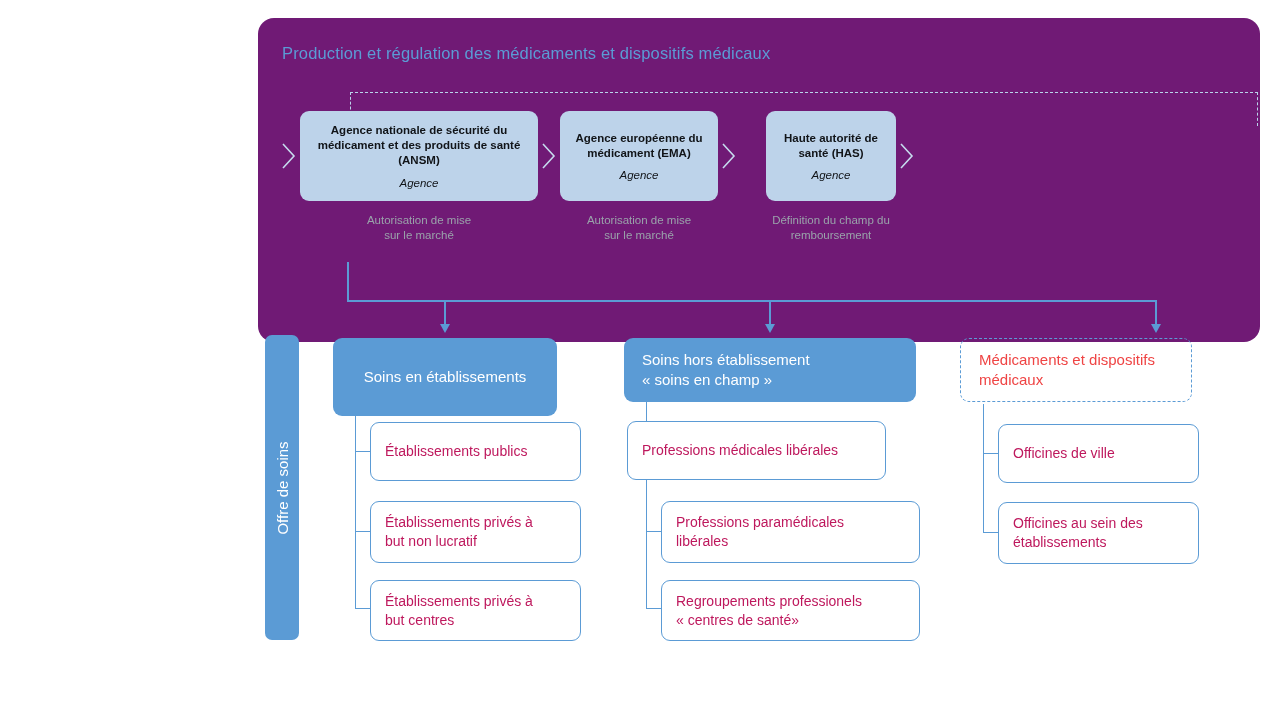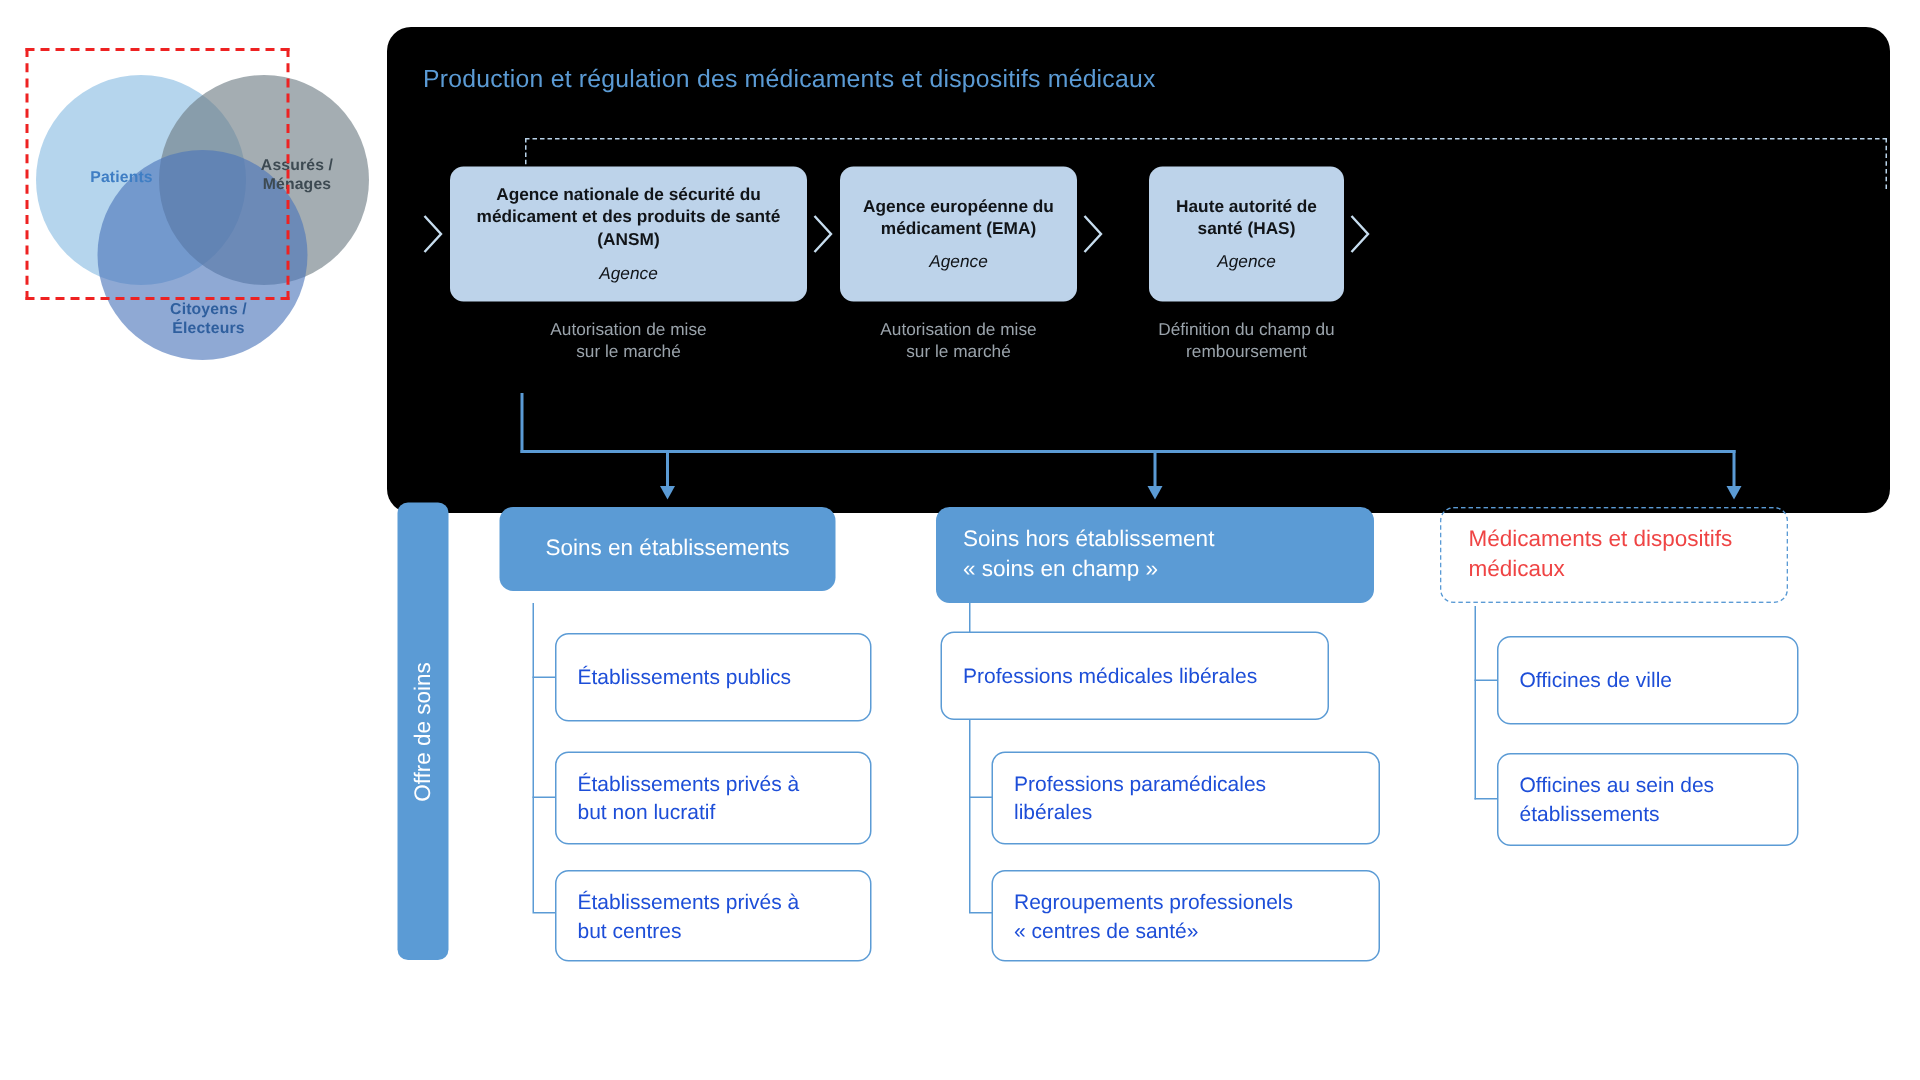--- a/index.html
+++ b/index.html
@@ -25,21 +25,21 @@
   .lbl-assures  { left: 146px; top: 76px;  width: 84px; color: #3d4a52; }
   .lbl-citoyens { left: 86px;  top: 172px; width: 86px; color: #2f5f9e; }
   #venn-dashed {
     position: absolute; left: 7px; top: 4px; width: 176px; height: 168px;
     border: 2px dashed #ee2222;
   }
 
   
   #top-panel {
     position: absolute; left: 258px; top: 18px; width: 1002px; height: 324px;
-    background: #000000; border-radius: 16px;
+    background: #701a75; border-radius: 16px;
   }
   #panel-title {
     position: absolute; left: 24px; top: 26px;
     font-size: 16.5px; color: #5b9bd5; letter-spacing: .15px;
   }
 
   
   #fb-top { position: absolute; left: 92px; top: 74px; width: 908px; height: 0;
             border-top: 1.4px dashed #b9d3ea; }
   #fb-right { position: absolute; left: 999px; top: 74px; width: 0; height: 34px;
@@ -103,51 +103,32 @@
     display: flex; align-items: center; padding: 0 18px;
   }
   .branch-head.centered { justify-content: center; text-align: center; }
   .branch-head.dashed {
     background: transparent; border: 1.6px dashed #5b9bd5; color: #ef4444;
   }
 
   
   .leaf {
     position: absolute; border: 1.2px solid #5b9bd5; border-radius: 9px;
-    background: #ffffff; color: #1d4ed8; font-size: 14px; line-height: 1.34;
+    background: #ffffff; color: #be185d; font-size: 14px; line-height: 1.34;
     display: flex; align-items: center; padding: 0 14px;
   }
 
   
   .tline { position: absolute; background: #5b9bd5; }
 </style>
 </head>
 <body>
 
 <div id="stage">
 
-  <div id="venn">
-    <div class="venn-circle venn-patients"></div>
-    <div class="venn-circle venn-assures"></div>
-    <div class="venn-circle venn-citoyens"></div>
-
-    <div class="venn-label lbl-patients">
-      <span>Patients</span>
-    </div>
-    <div class="venn-label lbl-assures">
-      <span>Assurés /</span><br>
-      <span>Ménages</span>
-    </div>
-    <div class="venn-label lbl-citoyens">
-      <span>Citoyens /</span><br>
-      <span>Électeurs</span>
-    </div>
-
-    <div id="venn-dashed"></div>
-  </div>
 
   <div id="top-panel">
     <div id="panel-title">Production et régulation des médicaments et dispositifs médicaux</div>
 
     <div id="fb-top"></div>
     <div id="fb-right"></div>
     <div id="fb-left"></div>
     <div id="fb-arrow"></div>
 
     <div id="chain">
@@ -220,21 +201,21 @@
   <div class="arrow-down" style="left:440px; top:324px;"></div>
   <div class="conn" style="left:769px; top:300px; width:1.6px; height:26px;"></div>
   <div class="arrow-down" style="left:765px; top:324px;"></div>
   <div class="conn" style="left:1155px; top:300px; width:1.6px; height:26px;"></div>
   <div class="arrow-down" style="left:1151px; top:324px;"></div>
 
   <div id="offre-bar">
     <span>Offre de soins</span>
   </div>
 
-  <div class="branch-head centered" style="left:333px; top:338px; width:224px; height:56px;">
+  <div class="branch-head centered" style="left:333px; top:338px; width:224px; height:78px;">
     <span>Soins en établissements</span>
   </div>
   <div class="tline" style="left:355px; top:402px; width:1.4px; height:206px;"></div>
   <div class="tline" style="left:355px; top:451px; width:16px; height:1.4px;"></div>
   <div class="tline" style="left:355px; top:531px; width:16px; height:1.4px;"></div>
   <div class="tline" style="left:355px; top:608px; width:16px; height:1.4px;"></div>
 
   <div class="leaf" style="left:370px; top:422px; width:211px; height:59px;">
     <div>
       <span>Établissements publics</span>

